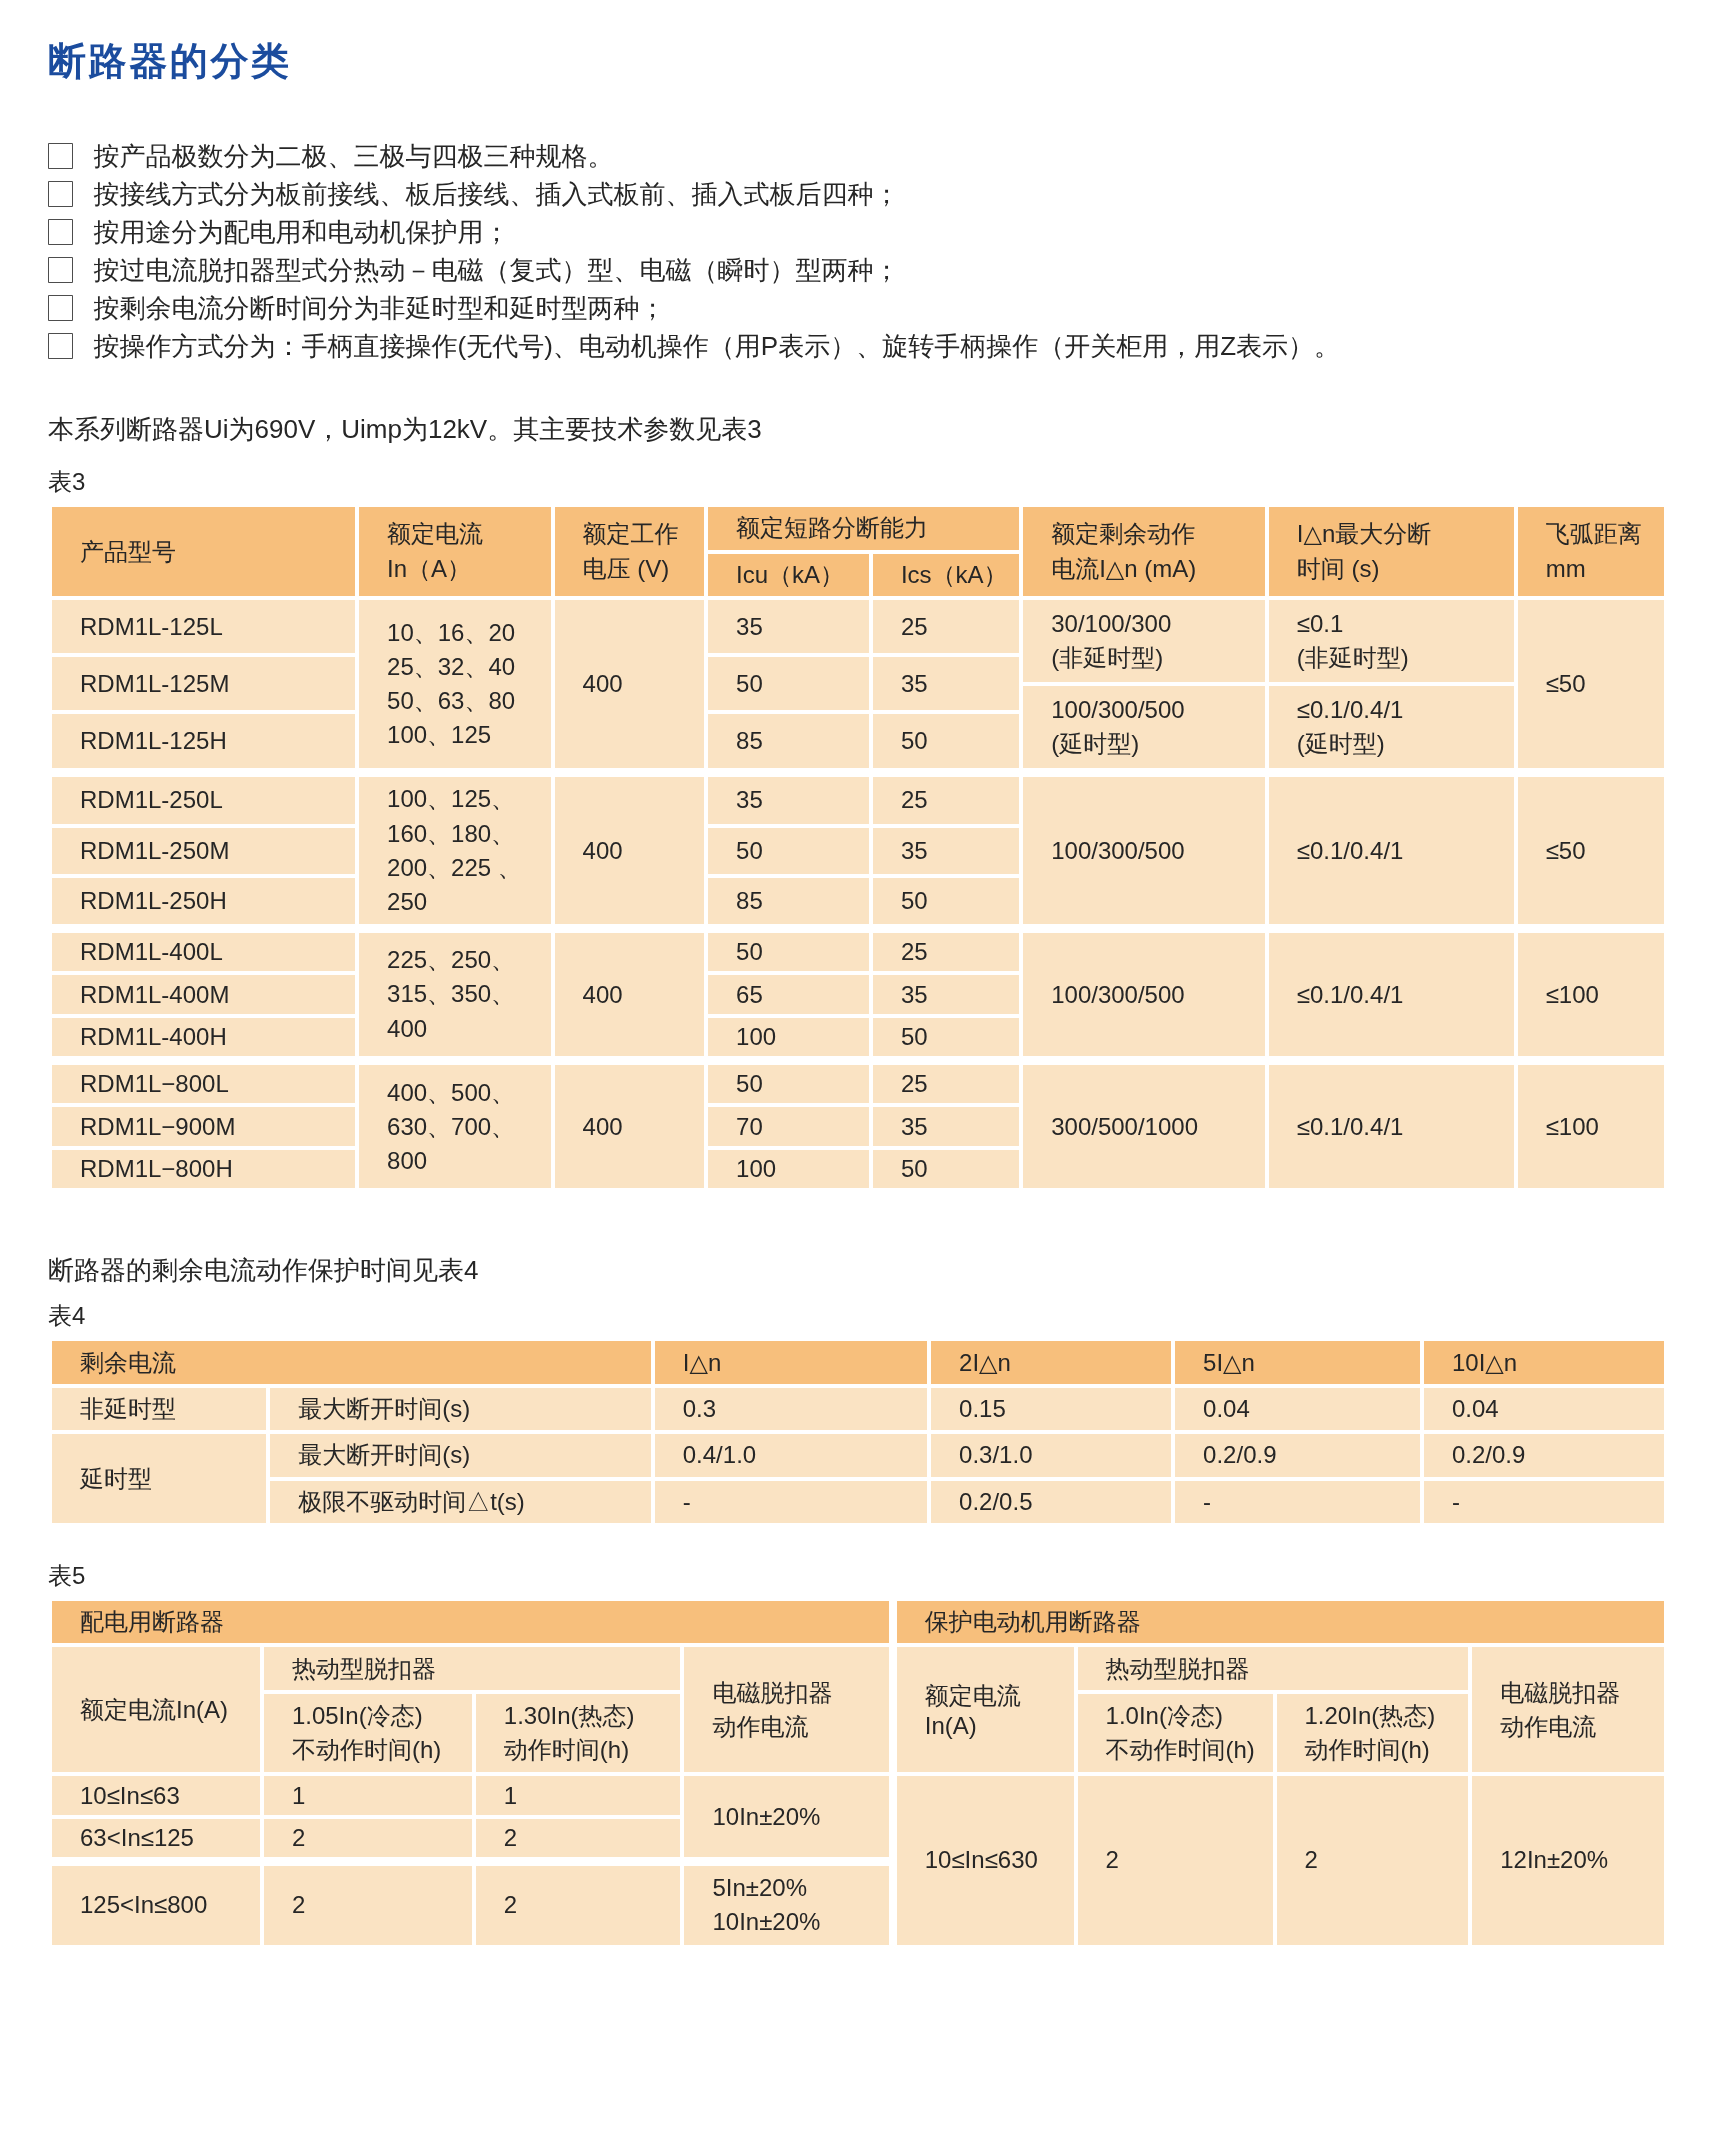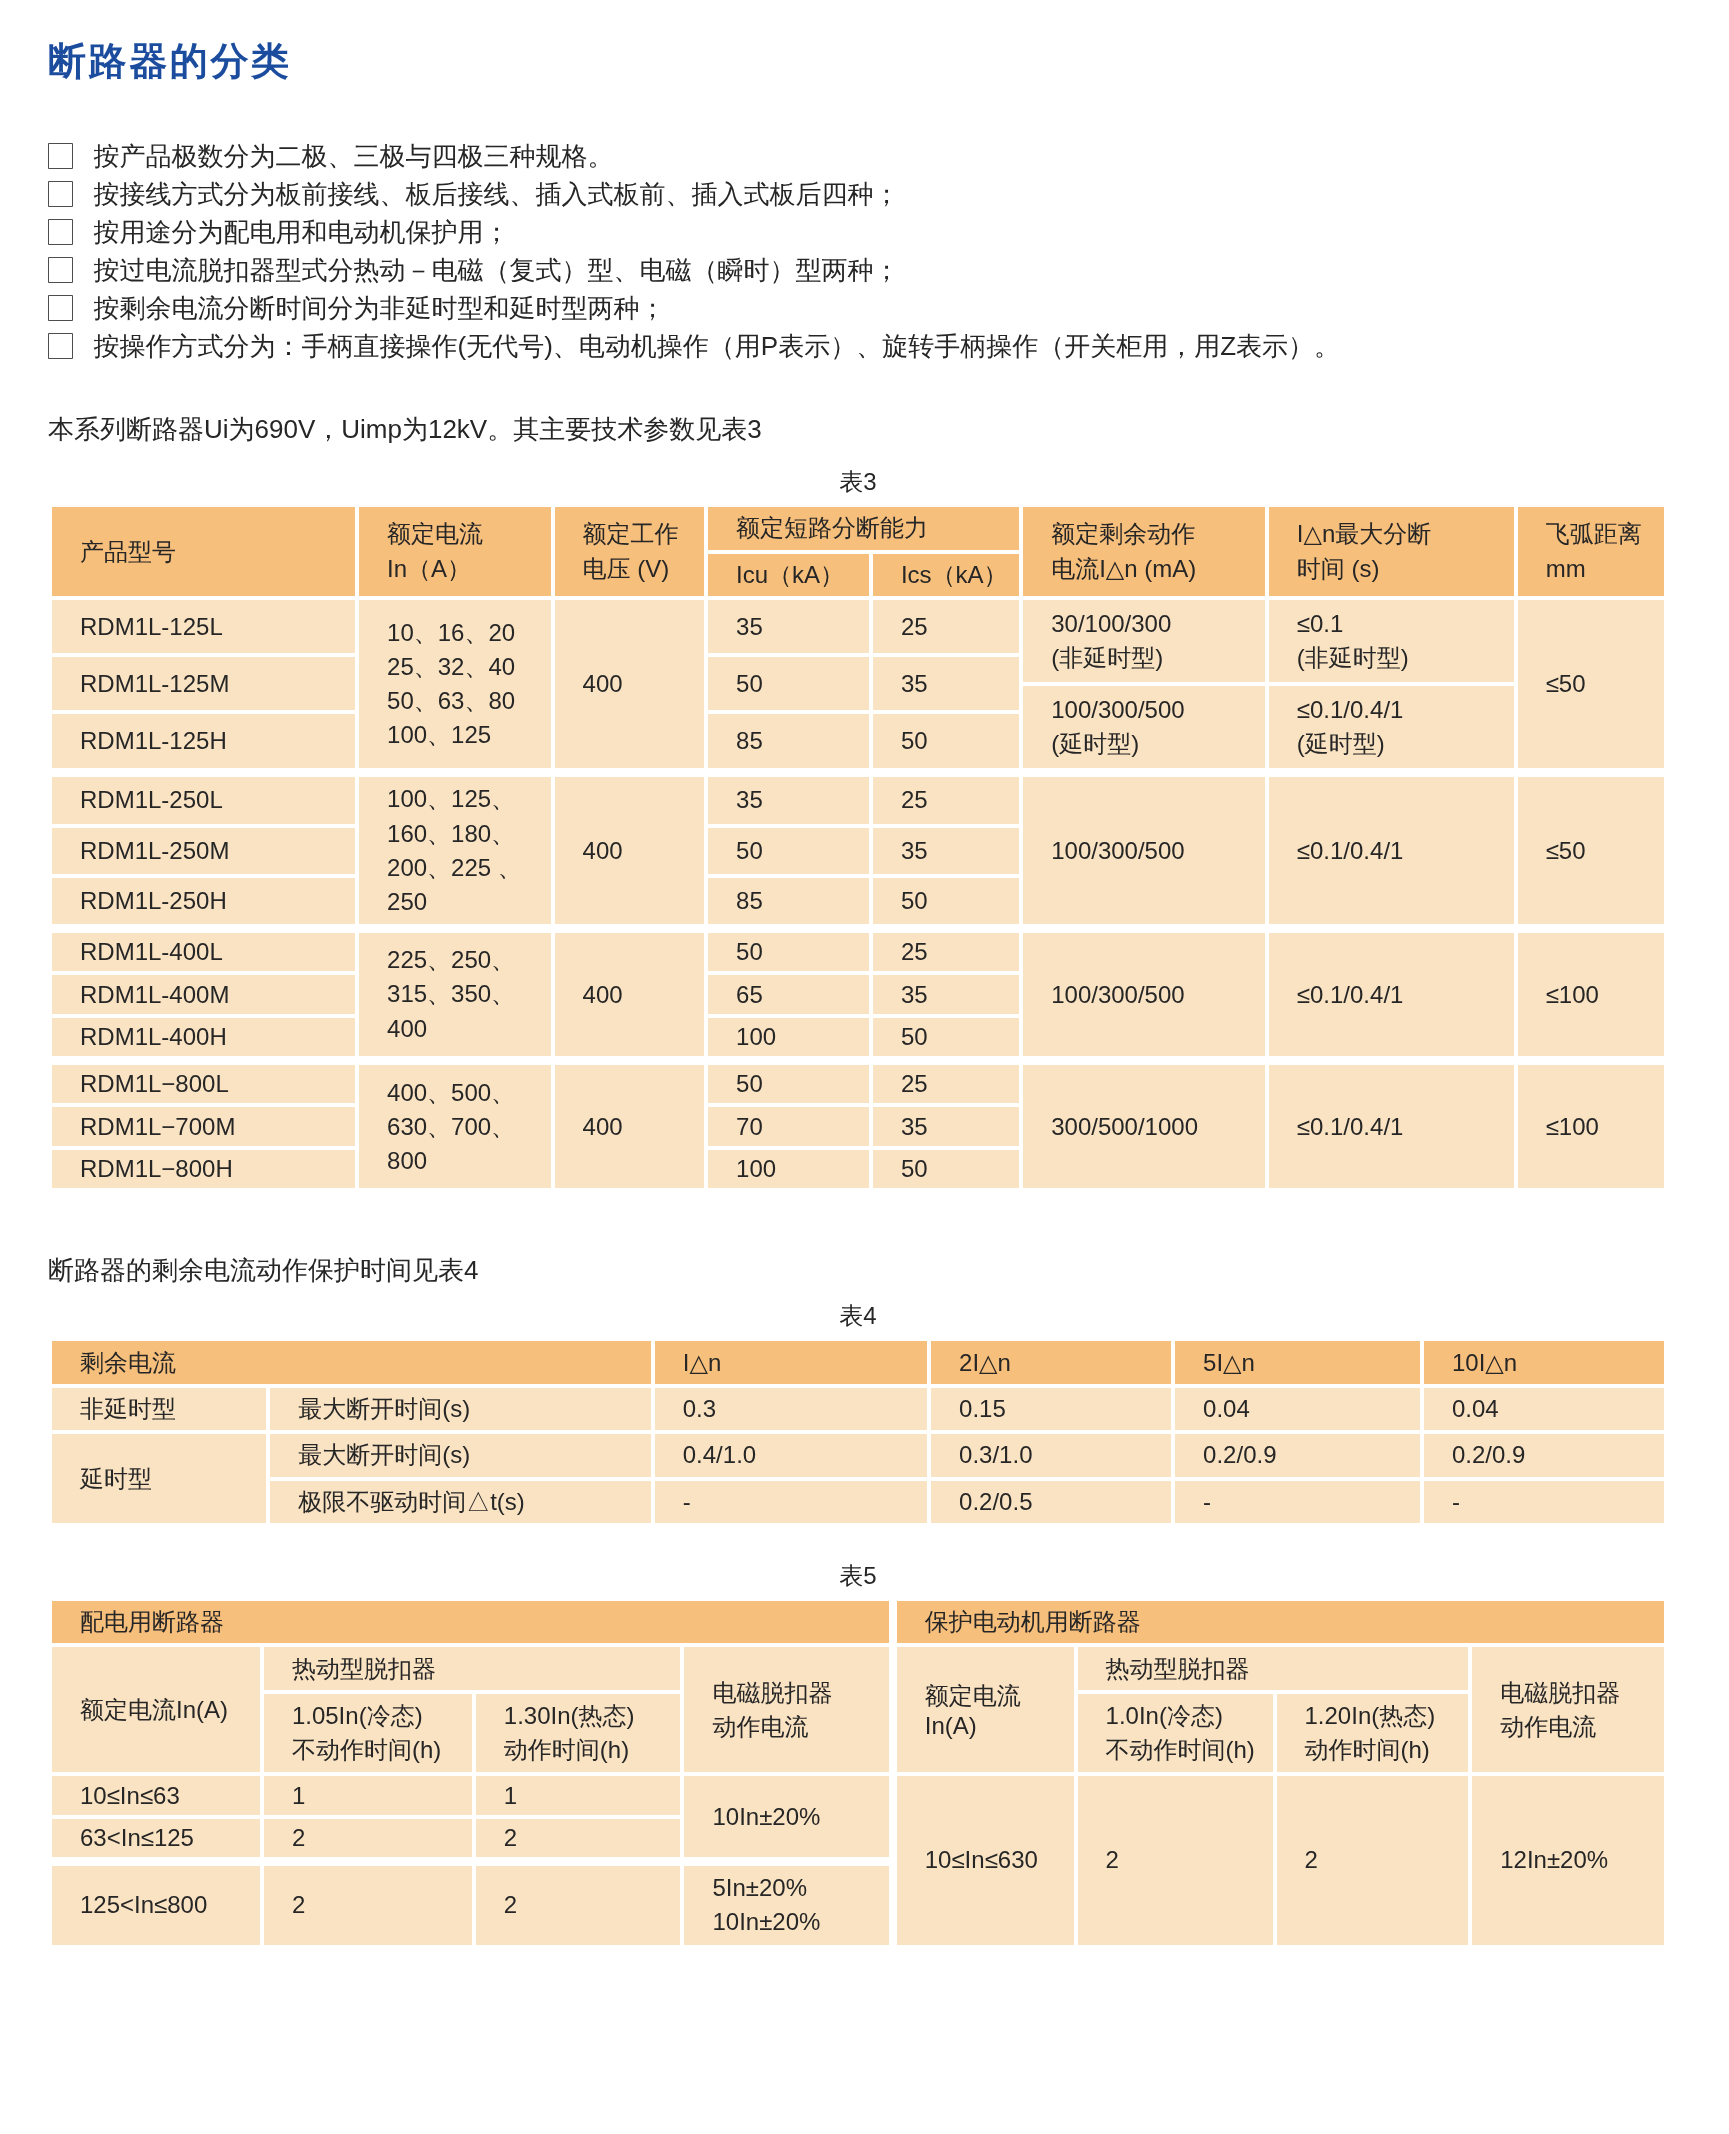--- a/index.html
+++ b/index.html
@@ -8,21 +8,21 @@
 
   .sec-title{font-size:38px;font-weight:bold;color:#1b4c9e;letter-spacing:2.6px;margin:0;font-family:Liberation Serif, serif;}
   .sec-title.second{margin-top:42px;font-size:36px;}
 
   .bullets{list-style:none;margin:50px 0 0 0;padding:0;}
   .bullets li{display:flex;align-items:center;font-size:26px;height:38px;}
   .cbx{width:22.5px;height:24px;border:1.7px solid #4d4d4d;border-radius:0.9px;margin-right:21px;flex:0 0 auto;background:#fff;}
 
   .intro{font-size:26px;margin:47px 0 0 0;}
   .cap{font-size:26px;margin:61px 0 0 0;}
-  .tlabel{font-size:24px;text-align:center;margin:19px 0 5.2px 0;}
+  .tlabel{font-size:24px;text-align:left;margin:19px 0 5.2px 0;}
   .tlabel.t4l{margin-top:12px;}
   .tlabel.t5l{margin-top:33px;}
 
   table.t{width:100%;border-collapse:collapse;table-layout:fixed;}
   .t th,.t td{background:#fae3c3;border:4.3px solid #ffffff;font-size:24px;font-weight:normal;
               text-align:left;vertical-align:middle;padding:5.2px 7px 5.2px 28px;box-sizing:border-box;}
   .t .hd{background:#f7bf7c;}
   .pre{white-space:pre-line;line-height:1.42;}
   .num{padding-left:42px;}
   .ctr{text-align:center;padding-left:7px;}
@@ -209,21 +209,21 @@
 630、700、
 800</td>
         <td rowspan="3" class="ctr">400</td>
         <td class="num">50</td>
         <td class="num">25</td>
         <td rowspan="3">300/500/1000</td>
         <td rowspan="3">≤0.1/0.4/1</td>
         <td rowspan="3" class="num">≤100</td>
       </tr>
       <tr>
-        <td>RDM1L−700M</td>
+        <td>RDM1L−900M</td>
         <td class="num">70</td>
         <td class="num">35</td>
       </tr>
       <tr>
         <td>RDM1L−800H</td>
         <td class="num">100</td>
         <td class="num">50</td>
       </tr>
     </tbody>
   </table>

